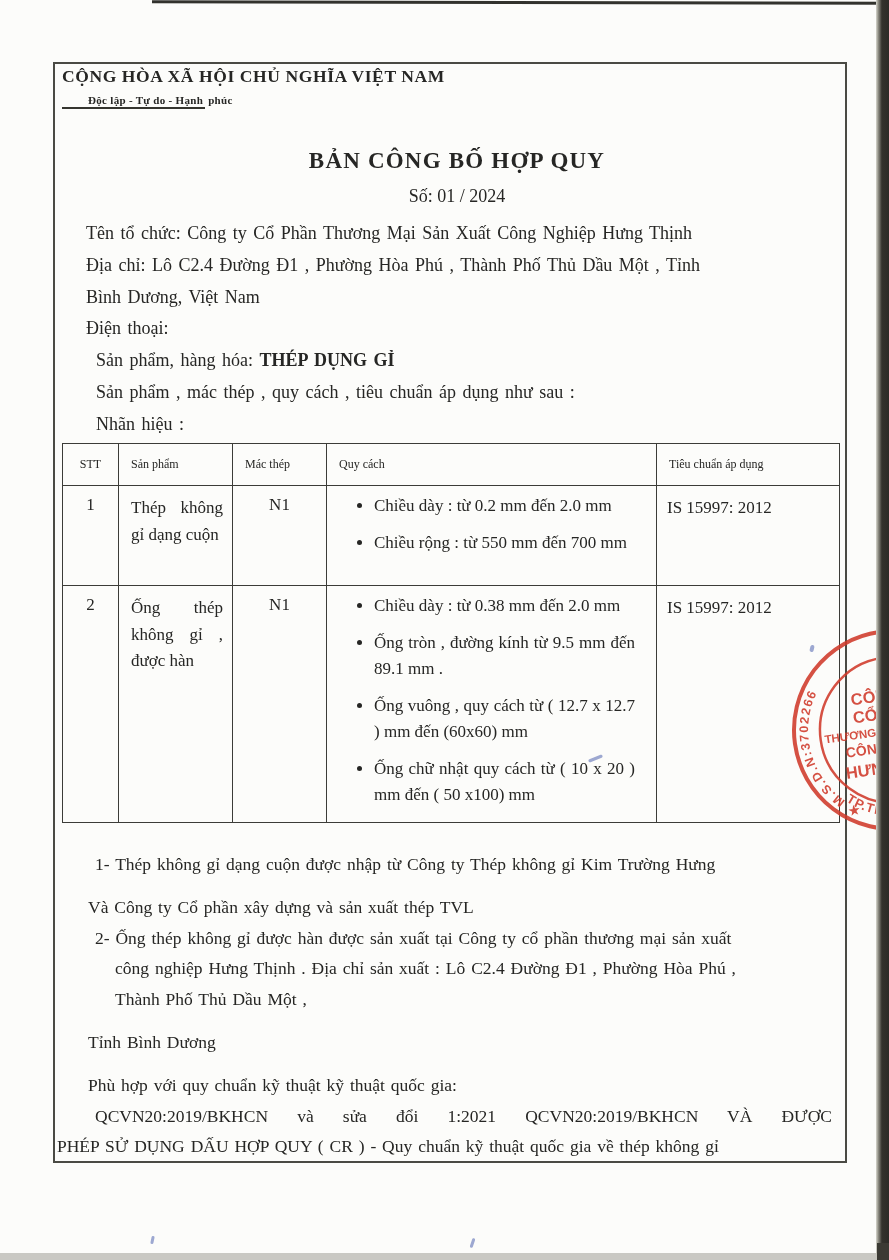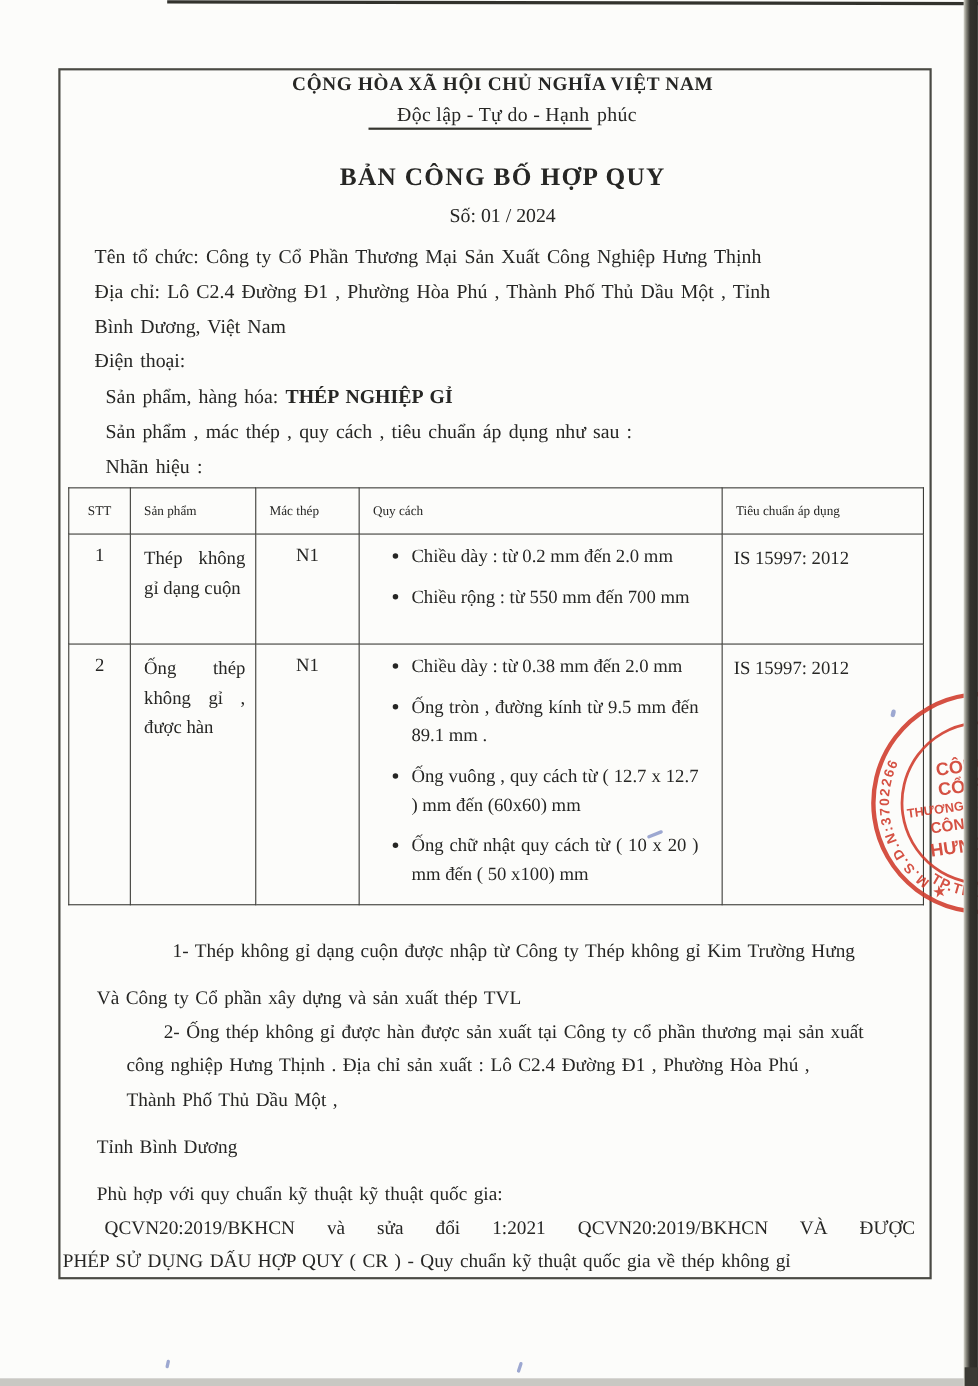--- a/index.html
+++ b/index.html
@@ -12,23 +12,23 @@
   
   .scan-top-line{position:absolute;left:152px;top:1px;width:737px;height:3px;background:#32322d;transform:rotate(.12deg);}
   .right-band{position:absolute;right:0;top:0;width:13px;height:1260px;z-index:60;
     background:linear-gradient(to right,#d9d8cf 0%,#8d8c82 18%,#33322d 45%,#2c2b27 100%);}
   .bottom-band{position:absolute;left:0;top:1253px;width:889px;height:7px;background:#c9c8c3;z-index:55;}
   .corner-block{position:absolute;left:877px;top:1243px;width:12px;height:17px;background:#3b3a34;z-index:62;}
   .page-border{position:absolute;left:53px;top:62px;width:790px;height:1097px;border:2px solid #4a4a44;z-index:5;}
   .ink{position:absolute;background:rgba(62,84,168,.5);border-radius:2px;z-index:20;}
 
   
-  .nat-header{position:absolute;left:62px;top:66px;width:790px;text-align:center;z-index:10;}
+  .nat-header{position:absolute;left:62px;top:66px;width:790px;text-align:left;z-index:10;}
   .nh1{font-size:17.5px;font-weight:bold;letter-spacing:.6px;}
-  .nh2{margin-top:7px;font-size:18px;font-weight:normal;letter-spacing:.3px;}
+  .nh2{margin-top:7px;font-size:11px;font-weight:bold;letter-spacing:.3px;}
   .motto-underlined{display:inline-block;border-bottom:2px solid #35352f;padding:0 2px 1px 26px;}
   .doc-title{position:absolute;left:62px;top:148px;width:790px;text-align:center;
     font-size:23px;font-weight:bold;letter-spacing:1.2px;z-index:10;}
   .doc-no{position:absolute;left:62px;top:186px;width:790px;text-align:center;font-size:18px;z-index:10;}
 
   
   .info{position:absolute;left:86px;top:218px;width:745px;font-size:18px;z-index:10;word-spacing:2px;}
   .info .ln{height:31.8px;line-height:31.8px;white-space:nowrap;}
   .info .ind{margin-left:10px;}
   .bold{font-weight:bold;}
@@ -45,21 +45,21 @@
   .spec-table td.specs{padding:7px 6px 0 0;}
   .spec-table td.specs ul{margin:0 0 0 22px;padding:0 0 0 18px;width:268px;}
   .spec-table td.specs li{margin:0 0 10px 7px;text-align:justify;line-height:26.5px;}
   .spec-table td.std{padding:9px 4px 0 10px;line-height:26px;}
   .row-1{height:100px;}
   .row-2{height:237px;}
 
   
   .notes{position:absolute;left:57px;top:849px;width:782px;font-size:17.5px;z-index:10;word-spacing:1.5px;}
   .notes .ln{height:30.8px;line-height:30.8px;white-space:nowrap;}
-  .notes .m38{margin-left:38px;text-align:center;}
+  .notes .m38{margin-left:38px;}
   .notes .m31{margin-left:31px;margin-top:12px;}
   .notes .m58{margin-left:58px;}
   .notes .just{width:737px;white-space:normal;text-align:justify;text-align-last:justify;word-spacing:4px;}
 
   
   .stamp{position:absolute;left:763px;top:600px;width:260px;height:260px;z-index:30;
     transform:rotate(-8deg);opacity:.88;}
 </style>
 </head>
 <body>
@@ -75,21 +75,21 @@
   </div>
 
   <div class="doc-title">BẢN CÔNG BỐ HỢP QUY</div>
   <div class="doc-no">Số: 01 / 2024</div>
 
   <div class="info">
     <div class="ln">Tên tổ chức: Công ty Cổ Phần Thương Mại Sản Xuất Công Nghiệp Hưng Thịnh</div>
     <div class="ln">Địa chỉ: Lô C2.4 Đường Đ1 , Phường Hòa Phú , Thành Phố Thủ Dầu Một , Tỉnh</div>
     <div class="ln">Bình Dương, Việt Nam</div>
     <div class="ln">Điện thoại:</div>
-    <div class="ln ind"><span>Sản phẩm, hàng hóa: </span><span class="bold">THÉP NGHIỆP GỈ</span></div>
+    <div class="ln ind"><span>Sản phẩm, hàng hóa: </span><span class="bold">THÉP DỤNG GỈ</span></div>
     <div class="ln ind">Sản phẩm , mác thép , quy cách , tiêu chuẩn áp dụng như sau :</div>
     <div class="ln ind">Nhãn hiệu :</div>
   </div>
 
   <table class="spec-table">
     <colgroup>
       <col style="width:56px">
         <col style="width:114px">
         <col style="width:94px">
         <col style="width:330px">

